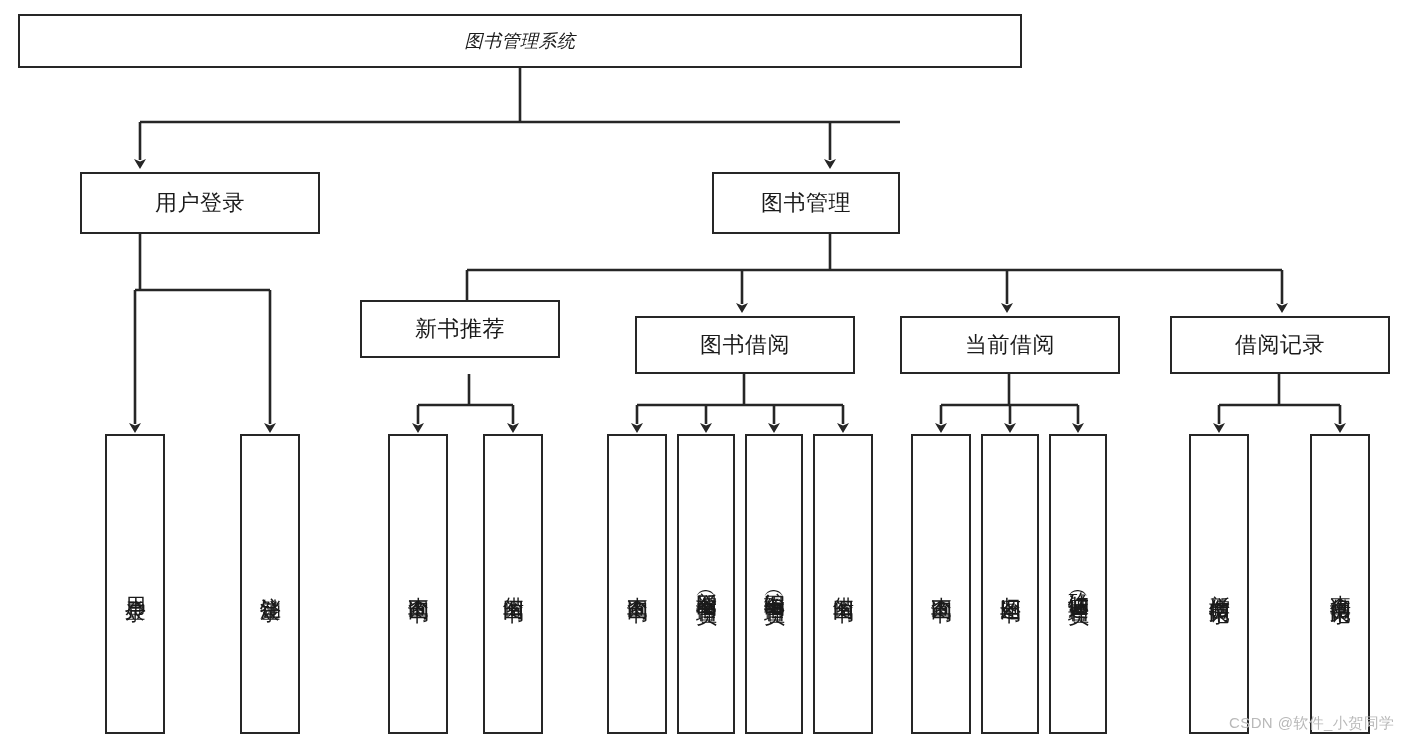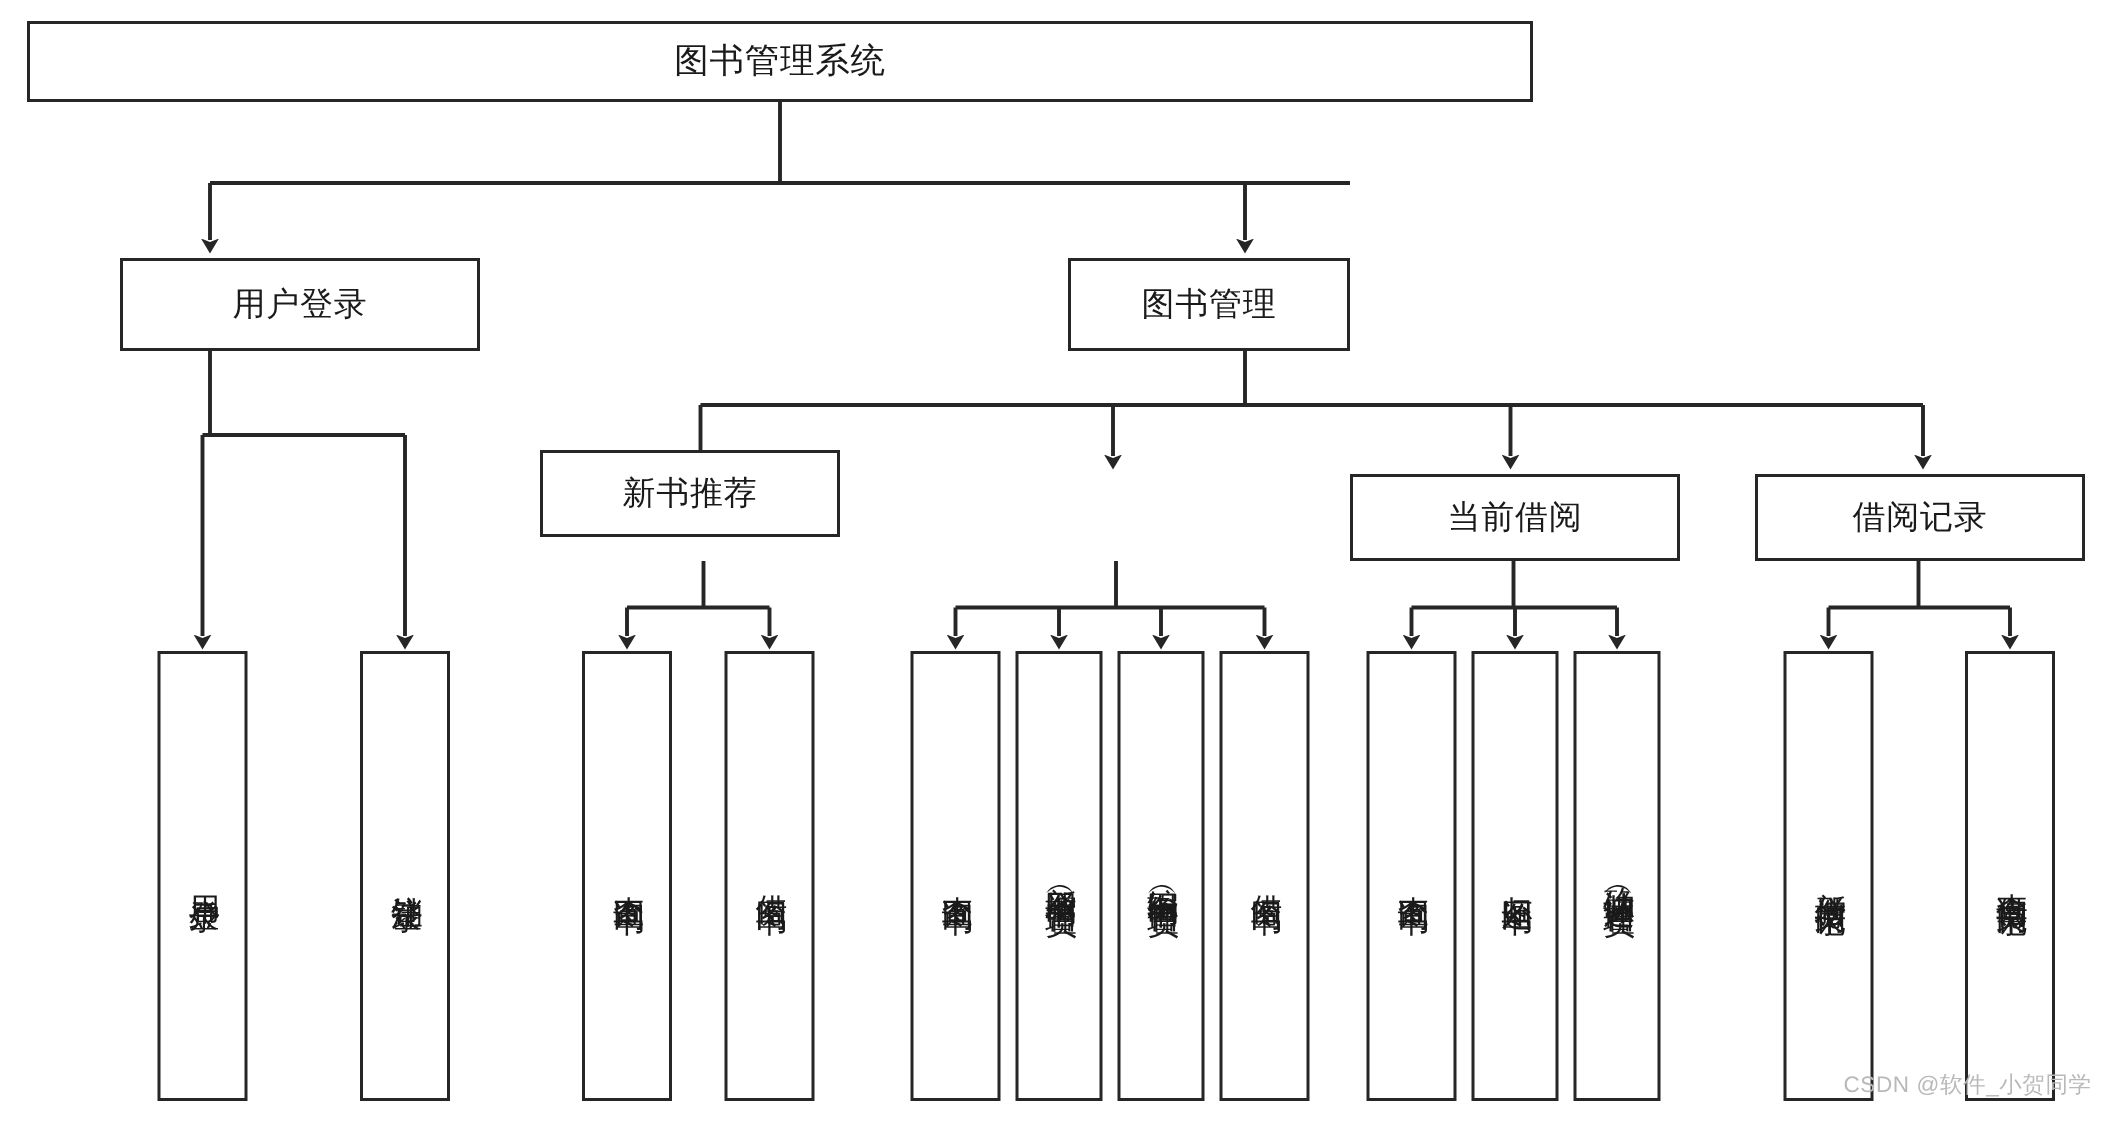--- a/index.html
+++ b/index.html
@@ -38,21 +38,22 @@
     display: block;
     text-align: center;
     line-height: 1.12;
     letter-spacing: 0.5px;
     white-space: nowrap;
   }
   .node.horiz .label {
     font-size: 22px;
   }
   .node.root .label {
-    font-size: 23px;
+    font-size: 18px;
+    font-style: italic;
   }
   .node.leaf {
     align-items: center;
   }
   .node.leaf .label {
     writing-mode: vertical-rl;
     text-orientation: upright;
     font-size: 21px;
     line-height: 1.18;
     letter-spacing: 2px;
@@ -133,20 +134,23 @@
   <div class="node horiz" style="left:80px; top:172px; width:240px; height:62px;">
     <span class="label">用户登录</span>
   </div>
   <div class="node horiz" style="left:712px; top:172px; width:188px; height:62px;">
     <span class="label">图书管理</span>
   </div>
 
   <div class="node horiz" style="left:360px; top:300px; width:200px; height:58px;">
     <span class="label">新书推荐</span>
   </div>
+  <div class="node horiz" style="left:635px; top:316px; width:220px; height:58px;">
+    <span class="label">图书借阅</span>
+  </div>
   <div class="node horiz" style="left:1170px; top:316px; width:220px; height:58px;">
     <span class="label">借阅记录</span>
   </div>
   <div class="node horiz" style="left:900px; top:316px; width:220px; height:58px;">
     <span class="label">当前借阅</span>
   </div>
 
   <div class="node leaf" style="left:105px; top:434px; width:60px; height:300px;">
     <span class="label">用户登录</span>
   </div>

